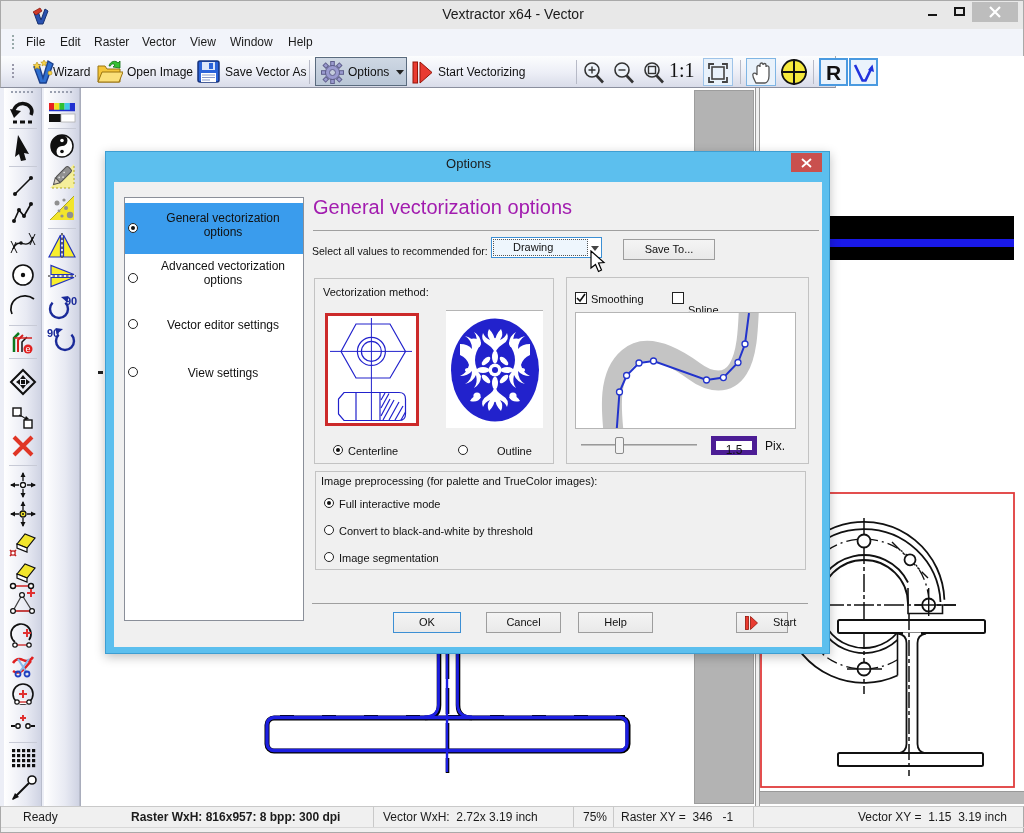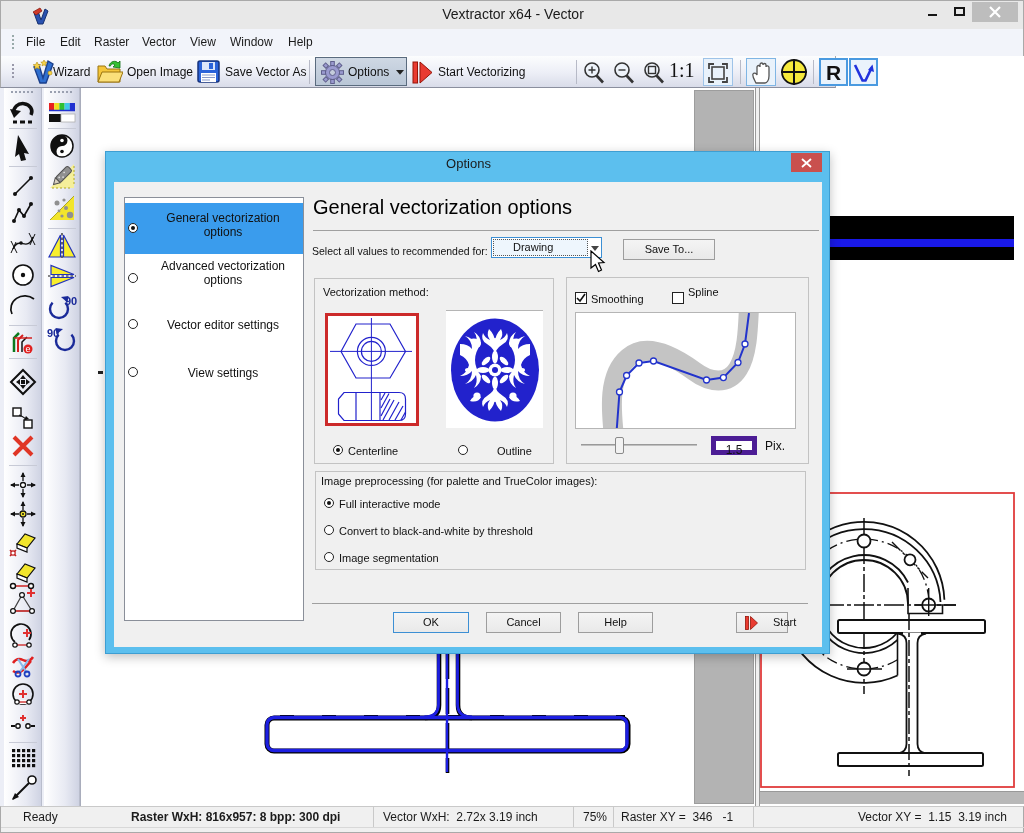--- a/index.html
+++ b/index.html
@@ -487,21 +487,21 @@
     <div class="abs" style="left:30px;top:29px;width:158px;text-align:center;line-height:14px;font-size:12px;">General vectorization<br>options</div>
     <div class="abs" style="left:30px;top:77px;width:158px;text-align:center;line-height:14px;font-size:12px;">Advanced vectorization<br>options</div>
     <div class="abs" style="left:30px;top:136px;width:158px;text-align:center;font-size:12px;">Vector editor settings</div>
     <div class="abs" style="left:30px;top:184px;width:158px;text-align:center;font-size:12px;">View settings</div>
     <div class="radio abs" style="left:14px;top:41px;width:10px;height:10px;border:1px solid #222;border-radius:50%;background:#fff;"></div>
     <div class="abs" style="left:17px;top:44px;width:4px;height:4px;border-radius:50%;background:#111;"></div>
     <div class="radio abs" style="left:14px;top:91px;width:10px;height:10px;border:1px solid #222;border-radius:50%;background:#fff;"></div>
     <div class="radio abs" style="left:14px;top:137px;width:10px;height:10px;border:1px solid #222;border-radius:50%;background:#fff;"></div>
     <div class="radio abs" style="left:14px;top:185px;width:10px;height:10px;border:1px solid #222;border-radius:50%;background:#fff;"></div>
 
-    <div class="abs" style="left:199px;top:14px;font-size:20px;color:#000000;">General vectorization options</div>
+    <div class="abs" style="left:199px;top:14px;font-size:20px;color:#a21caf;">General vectorization options</div>
     <div class="abs" style="left:199px;top:48px;width:506px;height:1px;background:#9f9f9f;"></div>
     <div class="abs" style="left:198px;top:63px;font-size:10.5px;">Select all values to recommended for:</div>
 
     <div class="abs" style="left:377px;top:55px;width:111px;height:21px;background:#fff;border:1px solid #3c8fd4;">
       <div class="abs" style="left:1px;top:1px;width:95px;height:17px;background:#eef6fd;border:1px dotted #555;"></div>
       <div class="abs" style="left:21px;top:3px;">Drawing</div>
       <svg class="abs" style="left:99px;top:8px;" width="8" height="5" viewBox="0 0 8 5">
           <path d="M0 0 h8 l-4 5z" fill="#444"></path>
         </svg>
     </div>
@@ -564,21 +564,21 @@
     <div class="abs" style="left:359px;top:263px;margin-left:24px;">Outline</div>
 
     <div class="abs" style="left:452px;top:95px;width:243px;height:187px;border:1px solid #c3c3c3;"></div>
     <div class="abs" style="left:461px;top:110px;width:12px;height:12px;border:1px solid #222;background:#fff;">
       <svg class="abs" style="left:0px;top:0px;" width="10" height="10" viewBox="0 0 10 10">
           <path d="M1 5 L4 8 L9 1" fill="none" stroke="#111" stroke-width="1.6"></path>
         </svg>
     </div>
     <div class="abs" style="left:477px;top:111px;">Smoothing</div>
     <div class="abs" style="left:558px;top:110px;width:12px;height:12px;border:1px solid #222;background:#fff;"></div>
-    <div class="abs" style="left:574px;top:104px;">Spline</div>
+    <div class="abs" style="left:574px;top:122px;">Spline</div>
     <div class="abs" style="left:461px;top:130px;width:221px;height:117px;background:#fff;border:1px solid #b5b5b5;overflow:hidden;">
       <svg width="221" height="117" viewBox="0 0 221 117">
         <path d="M38 124 C35 96 32 62 52 45 C70 29 96 42 118 58 C134 70 152 72 162 56 C171 42 172 18 173 -6" fill="none" stroke="#c4c4c4" stroke-width="20"></path>
         <polyline points="40,124 41,113 43.5,79 50.6,62.5 63,50 77.5,48 130.5,67 147.4,64.6 162,49.5 169,31 173,0" fill="none" stroke="#2233cc" stroke-width="2"></polyline>
         <g fill="#fff" stroke="#2233cc" stroke-width="1.3">
           <circle cx="43.5" cy="79" r="3"></circle>
             <circle cx="50.6" cy="62.5" r="3"></circle>
           <circle cx="63" cy="50" r="3"></circle>
             <circle cx="77.5" cy="48" r="3"></circle>
           <circle cx="130.5" cy="67" r="3"></circle>
@@ -597,21 +597,21 @@
     <div class="abs" style="left:207px;top:293px;">Image preprocessing (for palette and TrueColor images):</div>
     <div class="radio abs" style="left:210px;top:316px;width:10px;height:10px;border:1px solid #222;border-radius:50%;background:#fff;"></div>
     <div class="abs" style="left:213px;top:319px;width:4px;height:4px;border-radius:50%;background:#111;"></div>
     <div class="abs" style="left:225px;top:316px;">Full interactive mode</div>
     <div class="radio abs" style="left:210px;top:343px;width:10px;height:10px;border:1px solid #222;border-radius:50%;background:#fff;"></div>
     <div class="abs" style="left:225px;top:343px;">Convert to black-and-white by threshold</div>
     <div class="radio abs" style="left:210px;top:370px;width:10px;height:10px;border:1px solid #222;border-radius:50%;background:#fff;"></div>
     <div class="abs" style="left:225px;top:370px;">Image segmentation</div>
 
     <div class="abs" style="left:198px;top:421px;width:496px;height:1px;background:#9f9f9f;"></div>
-    <div class="abs" style="left:279px;top:430px;width:76px;height:21px;background:linear-gradient(#f4f4f4,#e9e9e9);border:1px solid #3c8fd4;text-align:center;padding-top:3px;">OK</div>
+    <div class="abs" style="left:279px;top:430px;width:68px;height:21px;background:linear-gradient(#f4f4f4,#e9e9e9);border:1px solid #3c8fd4;text-align:center;padding-top:3px;">OK</div>
     <div class="abs" style="left:372px;top:430px;width:75px;height:21px;background:linear-gradient(#f4f4f4,#e9e9e9);border:1px solid #9d9d9d;text-align:center;padding-top:3px;">Cancel</div>
     <div class="abs" style="left:464px;top:430px;width:75px;height:21px;background:linear-gradient(#f4f4f4,#e9e9e9);border:1px solid #9d9d9d;text-align:center;padding-top:3px;">Help</div>
     <div class="abs" style="left:622px;top:430px;width:52px;height:21px;background:linear-gradient(#f4f4f4,#e9e9e9);border:1px solid #9d9d9d;">
       <svg class="abs" style="left:8px;top:3px;" width="13" height="14" viewBox="0 0 13 14">
         <rect x="0.5" y="0.5" width="3" height="13" fill="#e93b31" stroke="#951408" stroke-width="0.8"></rect>
         <path d="M5.5 0.5 L12.5 7 L5.5 13.5 Z" fill="#e93b31" stroke="#951408" stroke-width="0.8"></path>
       </svg>
       <div class="abs" style="left:36px;top:3px;">Start</div>
     </div>
   </div>

